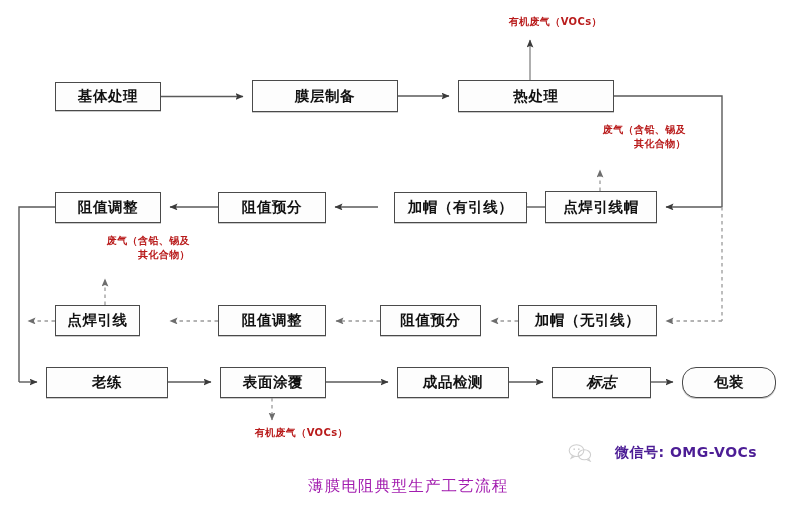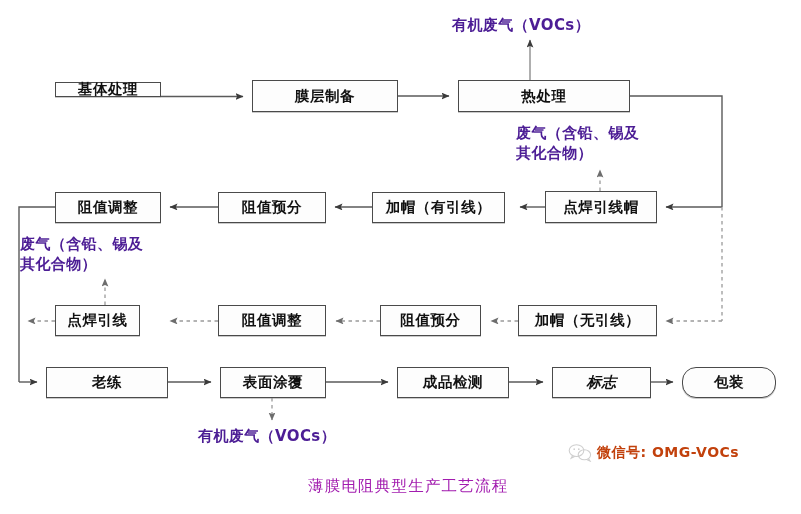--- a/index.html
+++ b/index.html
@@ -30,26 +30,26 @@
     font-size: 14.5px;
     font-weight: 700;
     letter-spacing: 0.6px;
     line-height: 1;
     white-space: nowrap;
     box-shadow: 0 1px 0 rgba(150,150,150,0.5);
   }
   
   .label {
     position: absolute;
-    color: #4c1d95;
-    font-size: 15px;
+    color: #b91c1c;
+    font-size: 10px;
     font-weight: 700;
     letter-spacing: 0.4px;
     line-height: 1.35;
-    text-align: left;
+    text-align: right;
     white-space: pre-line;
   }
   .caption {
     position: absolute;
     color: #a21caf;
     font-size: 15.5px;
     font-weight: 400;
     letter-spacing: 1.2px;
     white-space: nowrap;
   }
@@ -60,22 +60,22 @@
     top: 0;
     width: 801px;
     height: 514px;
     pointer-events: none;
   }
   
   .watermark {
     position: absolute;
     display: flex;
     align-items: center;
-    gap: 5px;
-    color: #c2410c;
+    gap: 23px;
+    color: #4c1d95;
     font-size: 14px;
     font-weight: 700;
     letter-spacing: 0.5px;
     white-space: nowrap;
   }
   .watermark svg { display: block; }
 </style>
 </head>
 <body>
 
@@ -125,27 +125,27 @@
       <path d="M55,321 L28,321" marker-end="url(#ahd)"></path>
 
       <path d="M600,191 L600,170" marker-end="url(#ahd)"></path>
 
       <path d="M105,305 L105,279" marker-end="url(#ahd)"></path>
 
       <path d="M272,398 L272,420" marker-end="url(#ahd)"></path>
     </g>
   </svg>
 
-  <div class="node" style="left:55px;top:82px;width:106px;height:15px;">基体处理</div>
+  <div class="node" style="left:55px;top:82px;width:106px;height:29px;">基体处理</div>
   <div class="node" style="left:252px;top:80px;width:146px;height:32px;">膜层制备</div>
-  <div class="node" style="left:458px;top:80px;width:172px;height:32px;">热处理</div>
+  <div class="node" style="left:458px;top:80px;width:156px;height:32px;">热处理</div>
 
   <div class="node" style="left:55px;top:192px;width:106px;height:31px;">阻值调整</div>
   <div class="node" style="left:218px;top:192px;width:108px;height:31px;">阻值预分</div>
-  <div class="node" style="left:372px;top:192px;width:133px;height:31px;">加帽（有引线）</div>
+  <div class="node" style="left:394px;top:192px;width:133px;height:31px;">加帽（有引线）</div>
   <div class="node" style="left:545px;top:191px;width:112px;height:32px;">点焊引线帽</div>
 
   <div class="node" style="left:55px;top:305px;width:85px;height:31px;">点焊引线</div>
   <div class="node" style="left:218px;top:305px;width:108px;height:31px;">阻值调整</div>
   <div class="node" style="left:380px;top:305px;width:101px;height:31px;">阻值预分</div>
   <div class="node" style="left:46px;top:367px;width:122px;height:31px;">老练</div>
 
   <div class="node" style="left:518px;top:305px;width:139px;height:31px;">加帽（无引线）</div>
   <div class="node" style="left:220px;top:367px;width:106px;height:31px;">表面涂覆</div>
   <div class="node" style="left:397px;top:367px;width:112px;height:31px;">成品检测</div>

